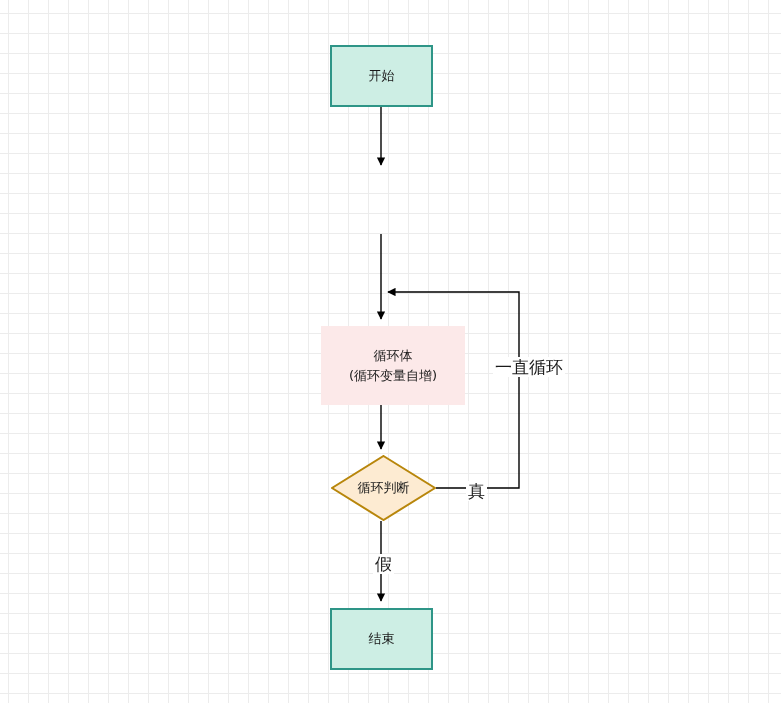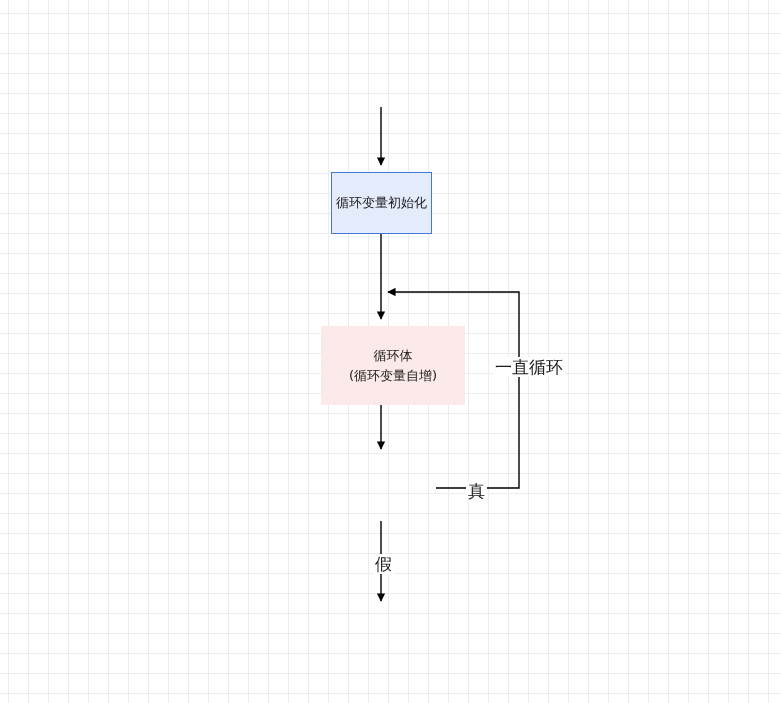--- a/index.html
+++ b/index.html
@@ -127,31 +127,40 @@
 
     <g>
       <path d="M 381 521 L 381 601" stroke="#000000" stroke-width="1.4" fill="none" marker-end="url(#arrow-down)"></path>
     </g>
 
     <g>
       <path d="M 436 488 L 519 488 L 519 292 L 388 292" stroke="#000000" stroke-width="1.4" fill="none" marker-end="url(#arrow-left)"></path>
     </g>
   </svg>
 
+  <div class="node node-start" style="left:330px; top:45px; width:103px; height:62px;">
+    <span>开始</span>
+  </div>
 
-  <div class="node node-process-blue" style="left:331px; top:172px; width:101px; height:62px;">
-    <span>循环变量初始化</span>
-  </div>
 
   <div class="node node-process-pink" style="left:309px; top:326px; width:144px; height:79px;margin-left:12px;">
     <span>循环体</span>
     <span>(循环变量自增)</span>
   </div>
 
+  <div class="node node-decision" style="left:331px; top:455px; width:105px; height:66px;">
+    <svg class="diamond-svg" width="105" height="66" viewBox="0 0 105 66" xmlns="http://www.w3.org/2000/svg">
+      <polygon points="52.5,1 104,33 52.5,65 1,33" fill="#fdebd2" stroke="#b8860b" stroke-width="2"></polygon>
+    </svg>
+    <span class="diamond-label">循环判断</span>
+  </div>
 
+  <div class="node node-end" style="left:330px; top:608px; width:103px; height:62px;">
+    <span>结束</span>
+  </div>
 
   <div class="edge-label" style="left:493px; top:357px;">一直循环</div>
 
   <div class="edge-label" style="left:466px; top:481px;">真</div>
 
   <div class="edge-label" style="left:373px; top:554px;">假</div>
 
 </div>
 
 </body></html>

